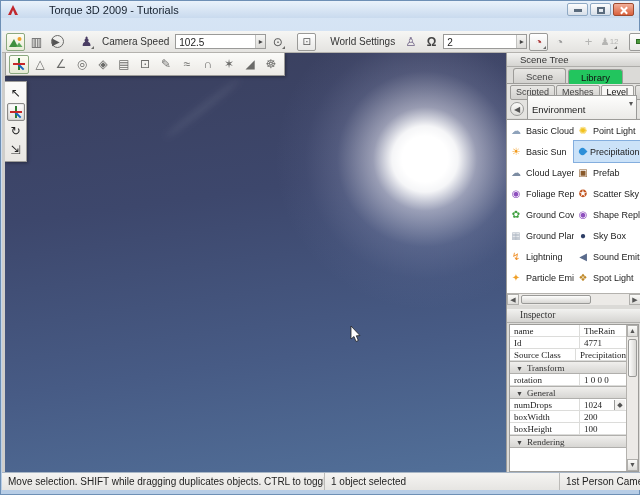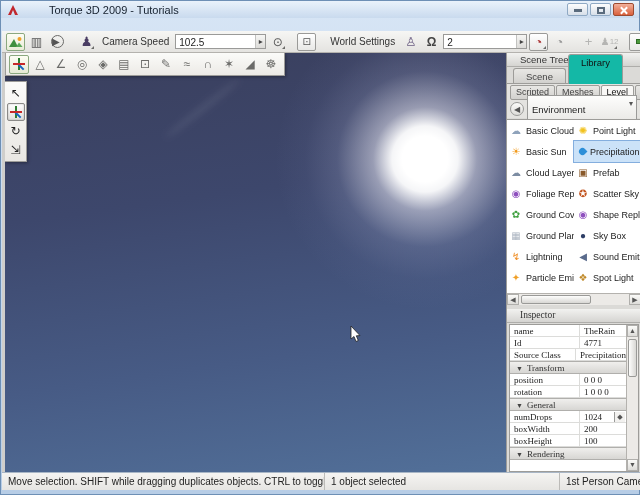--- a/index.html
+++ b/index.html
@@ -88,21 +88,21 @@
 
   
   #rightpanel { position:absolute; left:504px; top:0; width:134px; height:419px; background:#dbdad7; border-left:1px solid #9d9c99; }
   .panel-header { height:14px; background:linear-gradient(180deg,#f2f2f0,#d5d4d1); border-bottom:1px solid #aeadaa;
     font-size:9.5px; color:#333; padding:1px 0 0 13px; }
 
   
   .tab-row { display:flex; align-items:flex-end; height:17px; padding-left:6px; border-bottom:1px solid #9d9c99; }
   .tab { font-size:9.5px; padding:2px 12px 1px; border:1px solid #9d9c99; border-bottom:none;
     border-radius:3px 3px 0 0; background:linear-gradient(180deg,#e8e7e4,#d2d1ce); color:#444; margin-right:2px; }
-  .tab.active { background:#14b8a6; height:30px; color:#111; position:relative; top:1px; }
+  .tab.active { background:#22c55e; height:15px; color:#111; position:relative; top:1px; }
   .subtab-row { display:flex; align-items:center; height:16px; padding-left:3px; background:#e4e3e0; gap:1px; }
   .subtab { font-size:9px; padding:1px 5px 2px; border:1px solid #9d9c99; border-radius:2px;
     background:linear-gradient(180deg,#e8e7e4,#d2d1ce); color:#444; }
   .subtab.active { background:#f8f7f5; color:#111; }
 
   
   .nav-row { display:flex; align-items:center; height:18px; padding:0 3px; gap:3px; background:#e4e3e0; }
   .nav-back { width:14px; height:14px; border-radius:50%; border:1px solid #9a9a98;
     background:linear-gradient(180deg,#fbfbf9,#dddcd9); font-size:8px; color:#555;
     display:flex; align-items:center; justify-content:center; }
@@ -439,26 +439,20 @@
                 </div>
               </div>
               <div class="insp-row">
                 <div class="insp-label">Source Class</div>
                 <div class="insp-value">
                   <span>Precipitation</span>
                 </div>
               </div>
               <div class="insp-section"><span class="tri">▼</span><span>Transform</span></div>
               <div class="insp-row">
-                <div class="insp-label">position</div>
-                <div class="insp-value">
-                  <span>0 0 0</span>
-                </div>
-              </div>
-              <div class="insp-row">
                 <div class="insp-label">rotation</div>
                 <div class="insp-value">
                   <span>1 0 0 0</span>
                 </div>
               </div>
               <div class="insp-section"><span class="tri">▼</span><span>General</span></div>
               <div class="insp-row">
                 <div class="insp-label">numDrops</div>
                 <div class="insp-value">
                   <span>1024</span>

